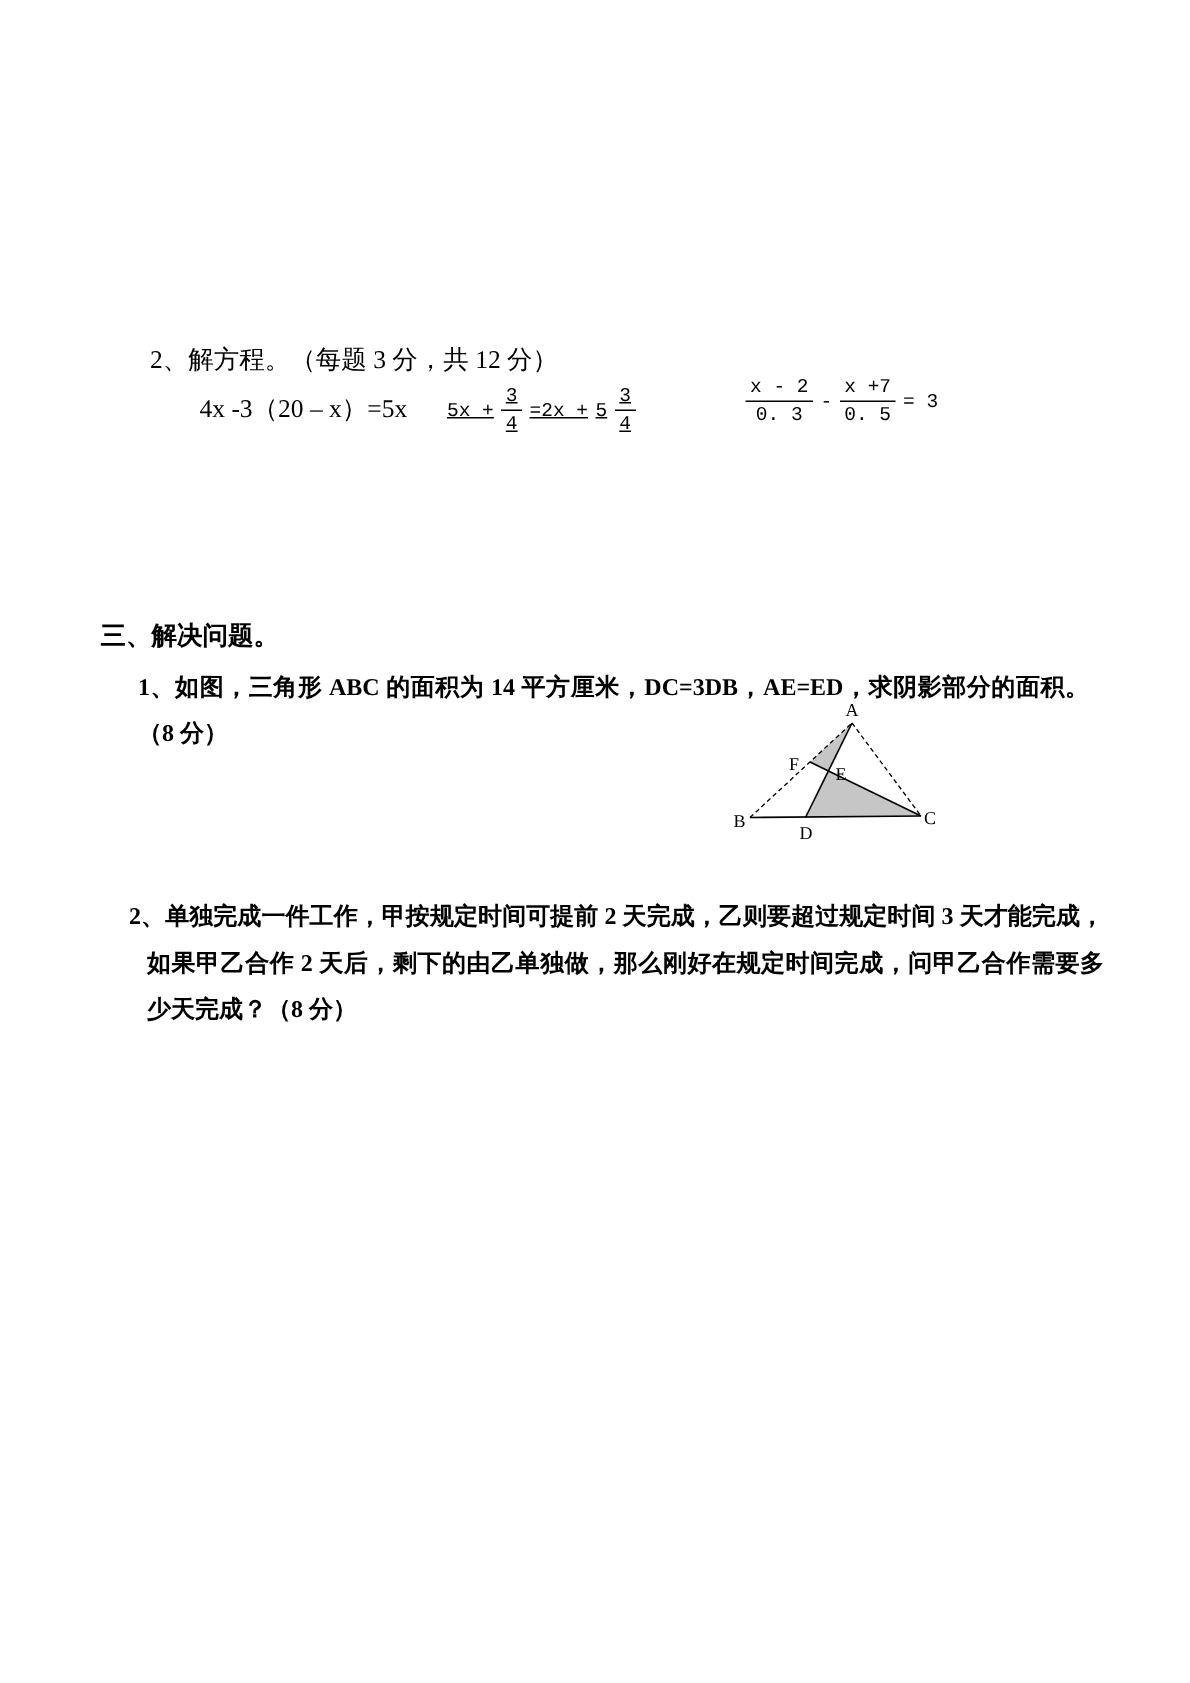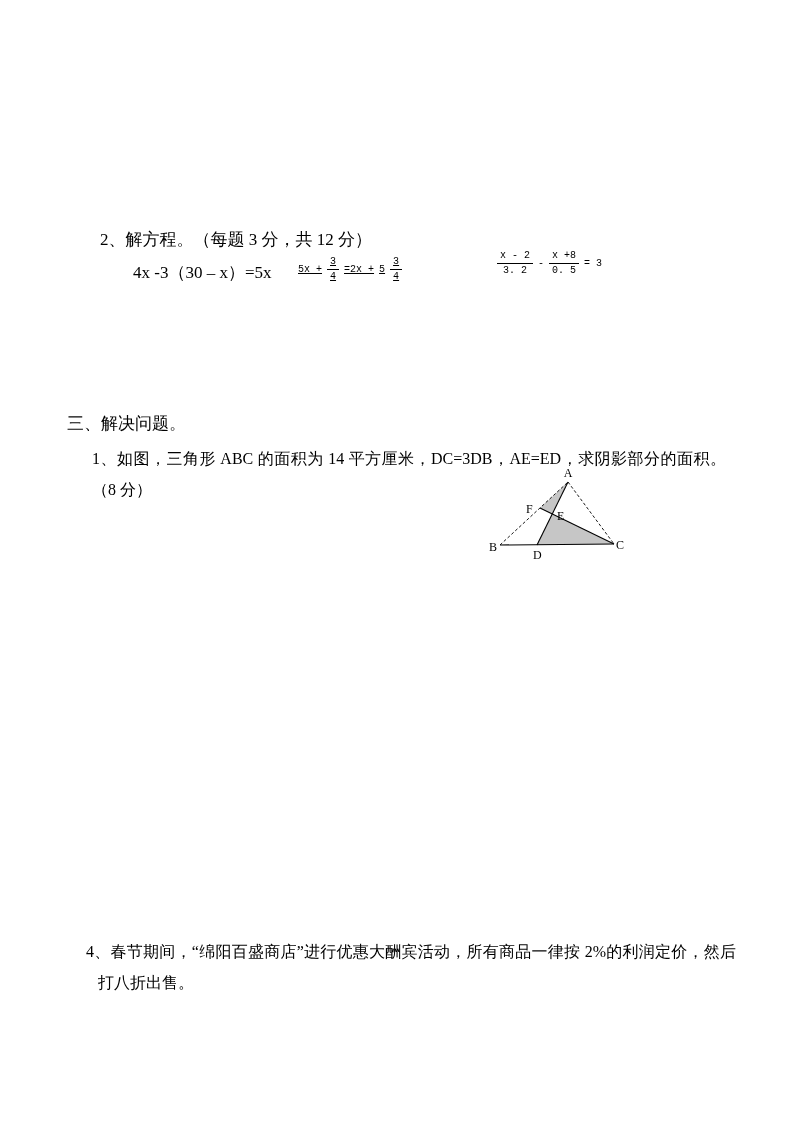--- a/index.html
+++ b/index.html
@@ -6,79 +6,80 @@
   .page{
     position:relative;
     width:793px;height:1122px;
     background:#ffffff;
     color:#000;
     font-family:"Liberation Serif","DejaVu Serif",serif;
     overflow:hidden;
   }
   .heading{position:absolute;font-size:17px;white-space:nowrap;}
   .heading-eq{left:100px;top:228px;}
-  .heading-solve{left:67px;top:412px;font-weight:normal;}
+  .heading-solve{left:67px;top:412px;font-weight:bold;}
   .eq{position:absolute;}
   .eq-plain{left:133px;top:261px;font-size:17px;white-space:nowrap;}
   .eq-flex{
     display:flex;align-items:center;gap:5px;white-space:pre;
     font-family:"Liberation Mono","DejaVu Sans Mono",monospace;
-    font-size:10px;
+    font-size:13px;
   }
   .eq-frac2{left:298px;top:256px;text-decoration:underline;}
   .eq-frac3{left:497px;top:250px;}
   .frac{display:inline-flex;flex-direction:column;text-align:center;}
   .frac .num{display:block;border-bottom:1.4px solid #000;padding:0 3px 2px 3px;}
   .frac .den{display:block;padding-top:1px;}
   .prob{
     position:absolute;
     font-size:16px;line-height:31px;
     text-align:justify;
+    font-weight:bold;
   }
   .p1{left:92px;top:443px;width:634px;}
   .p2{left:86px;top:596px;width:638px;padding-left:12px;text-indent:-12px;}
   .p3{left:86px;top:751px;width:638px;padding-left:12px;text-indent:-12px;}
   .p4{left:86px;top:936px;width:638px;padding-left:12px;text-indent:-12px;}
   .figure{position:absolute;left:486px;top:464px;}
   .figure text{font-size:12px;font-family:"Liberation Serif","DejaVu Serif",serif;fill:#000;}
   .figure .dash{stroke:#000;stroke-width:0.9;stroke-dasharray:3 2.2;fill:none;}
   .figure .solid{stroke:#000;stroke-width:1.1;fill:none;}
   .figure .shade{stroke:none;}
 </style>
 </head>
 <body>
 
 <div class="page">
 
   <div class="heading heading-eq">2、解方程。（每题 3 分，共 12 分）</div>
 
-  <div class="eq eq-plain">4x -3（30 – x）=5x</div>
+  <div class="eq eq-plain">4x -3（20 – x）=5x</div>
 
   <div class="eq eq-flex eq-frac2">
     <span>5x +</span>
     <span class="frac">
       <span class="num">3</span>
       <span class="den">4</span>
     </span>
     <span>=2x +</span>
     <span>5</span>
     <span class="frac">
       <span class="num">3</span>
       <span class="den">4</span>
     </span>
   </div>
 
   <div class="eq eq-flex eq-frac3">
     <span class="frac">
       <span class="num">x - 2</span>
-      <span class="den">3. 2</span>
+      <span class="den">0. 3</span>
     </span>
     <span>-</span>
     <span class="frac">
-      <span class="num">x +8</span>
+      <span class="num">x +7</span>
       <span class="den">0. 5</span>
     </span>
     <span>= 3</span>
   </div>
 
   <div class="heading heading-solve">三、解决问题。</div>
 
   <div class="prob p1">1、如图，三角形 ABC 的面积为 14 平方厘米，DC=3DB，AE=ED，求阴影部分的面积。（8 分）</div>
 
   <svg class="figure" width="148" height="102" viewBox="0 0 148 102">
@@ -90,17 +91,17 @@
     <line x1="82" y1="18" x2="51" y2="81" class="solid"></line>
     <line x1="54" y1="44" x2="128" y2="80" class="solid"></line>
     <text x="82" y="13" text-anchor="middle">A</text>
     <text x="3" y="87">B</text>
     <text x="130" y="85">C</text>
     <text x="47" y="95">D</text>
     <text x="71" y="56">E</text>
     <text x="40" y="49">F</text>
   </svg>
 
+  <div class="prob p2">2、单独完成一件工作，甲按规定时间可提前 2 天完成，乙则要超过规定时间 3 天才能完成，如果甲乙合作 2 天后，剩下的由乙单独做，那么刚好在规定时间完成，问甲乙合作需要多少天完成？（8 分）</div>
 
 
-  <div class="prob p4">4、春节期间，“绵阳百盛商店”进行优惠大酬宾活动，所有商品一律按 2%的利润定价，然后打八折出售。</div>
 
 </div>
 
 </body></html>

